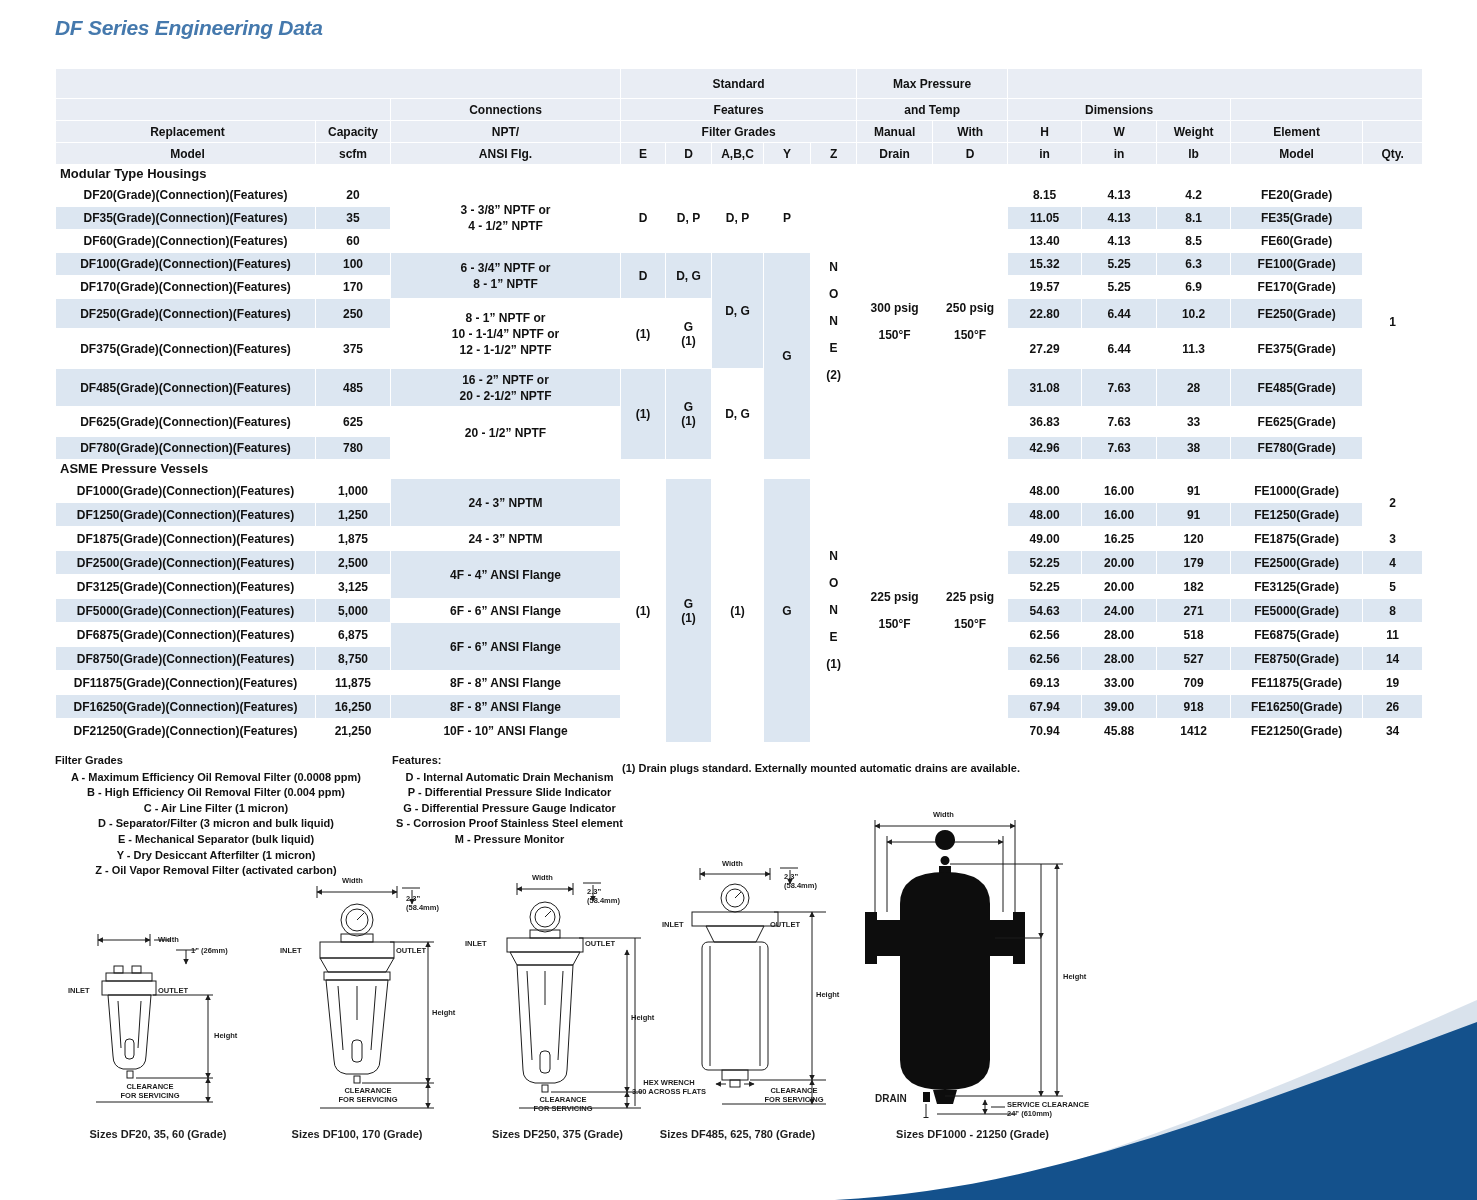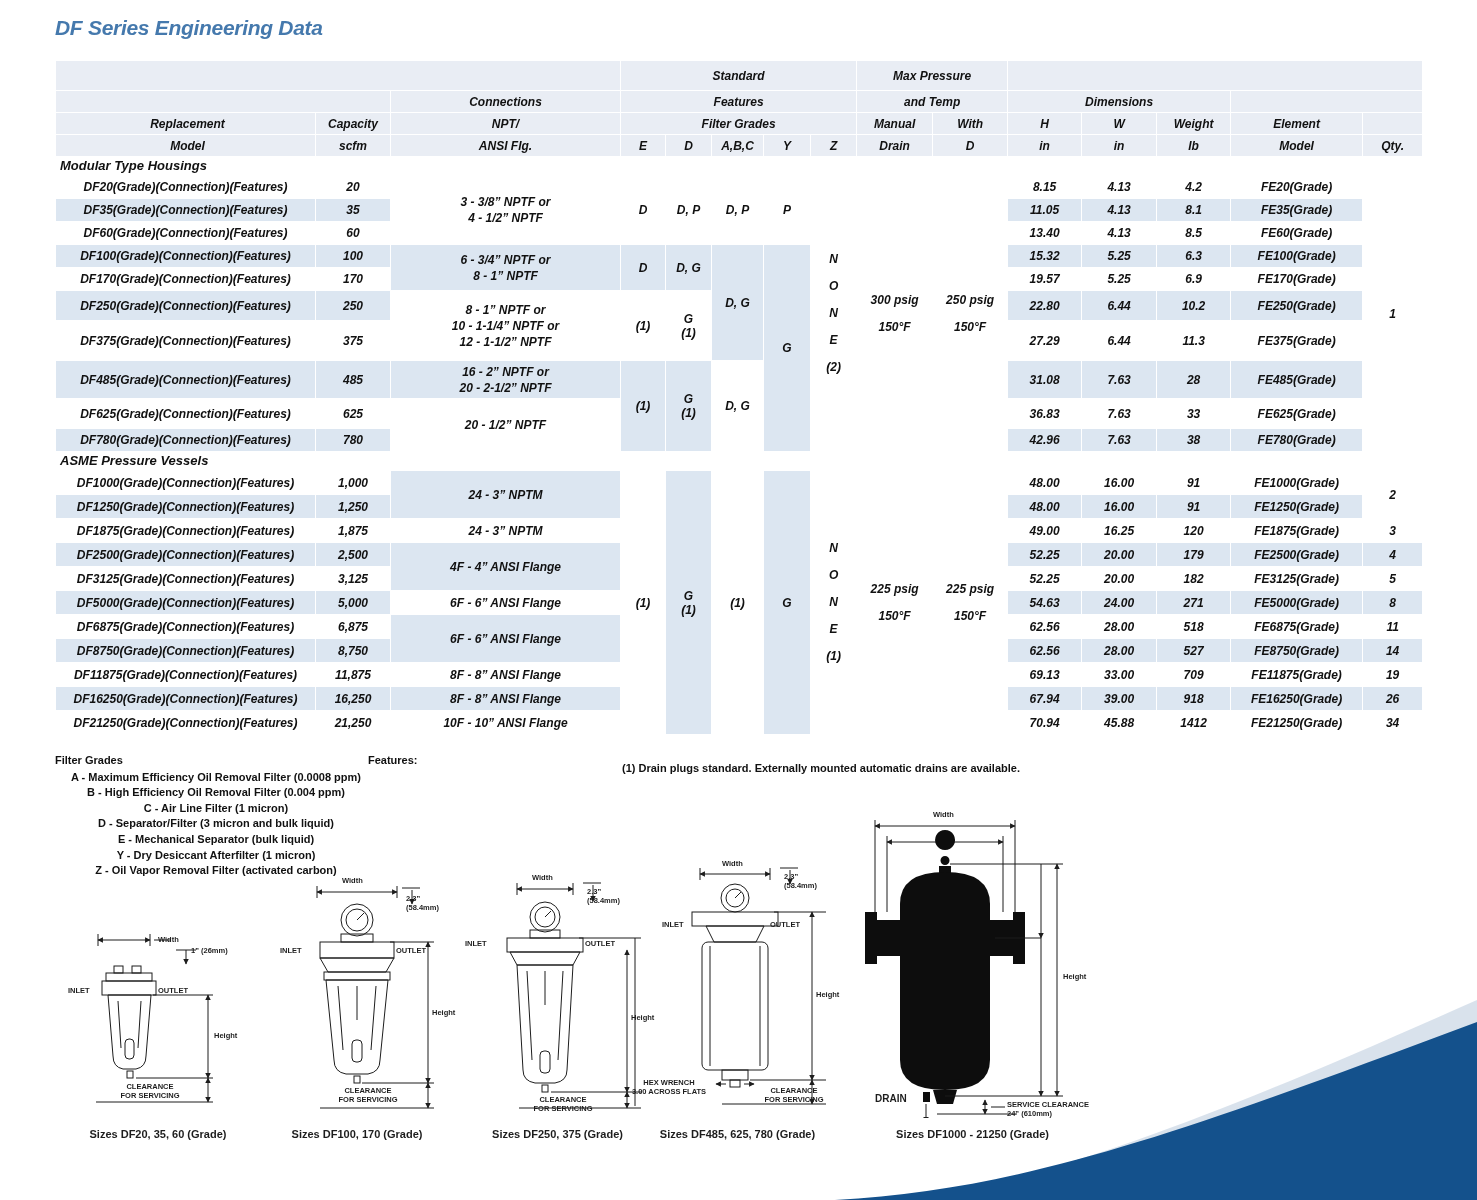--- a/index.html
+++ b/index.html
@@ -1,21 +1,21 @@
 <!DOCTYPE html>
 <html><head>
 <meta charset="utf-8">
 <style>
   html,body{margin:0;padding:0;background:#ffffff;}
   .page{position:relative;width:1477px;height:1200px;background:#fff;overflow:hidden;
         font-family:"Liberation Sans",sans-serif;font-weight:bold;color:#111;}
   .title{position:absolute;left:55px;top:16px;font-size:21px;font-style:italic;
          color:#4579ad;letter-spacing:-0.3px;}
-  table.eng{position:absolute;left:55px;top:60px;width:1367px;border-collapse:collapse;
-            table-layout:fixed;font-size:12px;line-height:14px;font-style:italic;}
+  table.eng{position:absolute;left:55px;top:68px;width:1367px;border-collapse:collapse;
+            table-layout:fixed;font-size:12px;line-height:14px;}
   table.eng th,table.eng td{border:1px solid #fff;padding:0 2px;vertical-align:middle;
             text-align:center;font-weight:bold;color:#111;overflow:hidden;}
   thead th{background:#e9edf4;}
   tr.hr1{height:30px;}  tr.hr2{height:22px;}  tr.hr3{height:22px;}  tr.hr4{height:22px;}
   .al{text-align:right;padding-left:6px !important;}
   td.c-model{text-align:left;padding-left:6px;}
   td.c-conn{text-align:left;padding-left:26px;white-space:pre-line;line-height:16px;}
   td.c-feat{white-space:pre-line;line-height:14px;}
   td.c-z{line-height:27px;}
   td.c-press{white-space:pre-line;line-height:27px;}
@@ -354,22 +354,29 @@
     <ul id="fg-list">
         <li>A - Maximum Efficiency Oil Removal Filter (0.0008 ppm)</li>
         <li>B - High Efficiency Oil Removal Filter (0.004 ppm)</li>
         <li>C - Air Line Filter (1 micron)</li>
         <li>D - Separator/Filter (3 micron and bulk liquid)</li>
         <li>E - Mechanical Separator (bulk liquid)</li>
         <li>Y - Dry Desiccant Afterfilter (1 micron)</li>
         <li>Z - Oil Vapor Removal Filter (activated carbon)</li>
       </ul>
   </div>
-  <div class="legend" style="left:368px;top:753px;width:235px">
+  <div class="legend" style="left:392px;top:753px;width:235px">
     <div class="lg-head">Features:</div>
+    <ul id="ft-list">
+        <li>D -  Internal Automatic Drain Mechanism</li>
+        <li>P -  Differential Pressure Slide Indicator</li>
+        <li>G -  Differential Pressure Gauge Indicator</li>
+        <li>S -  Corrosion Proof Stainless Steel element</li>
+        <li>M -  Pressure Monitor</li>
+      </ul>
   </div>
   <div class="notes" style="left:617px;top:755px;width:420px">
     <ul id="nt-list">
         <li>(1) Drain plugs standard. Externally mounted automatic drains are available.</li>
       </ul>
   </div>
 
   <div class="diagram" style="left:58px;top:926px;width:200px;height:214px">
     <svg width="200" height="192" viewBox="0 0 200 192">
       <defs>

